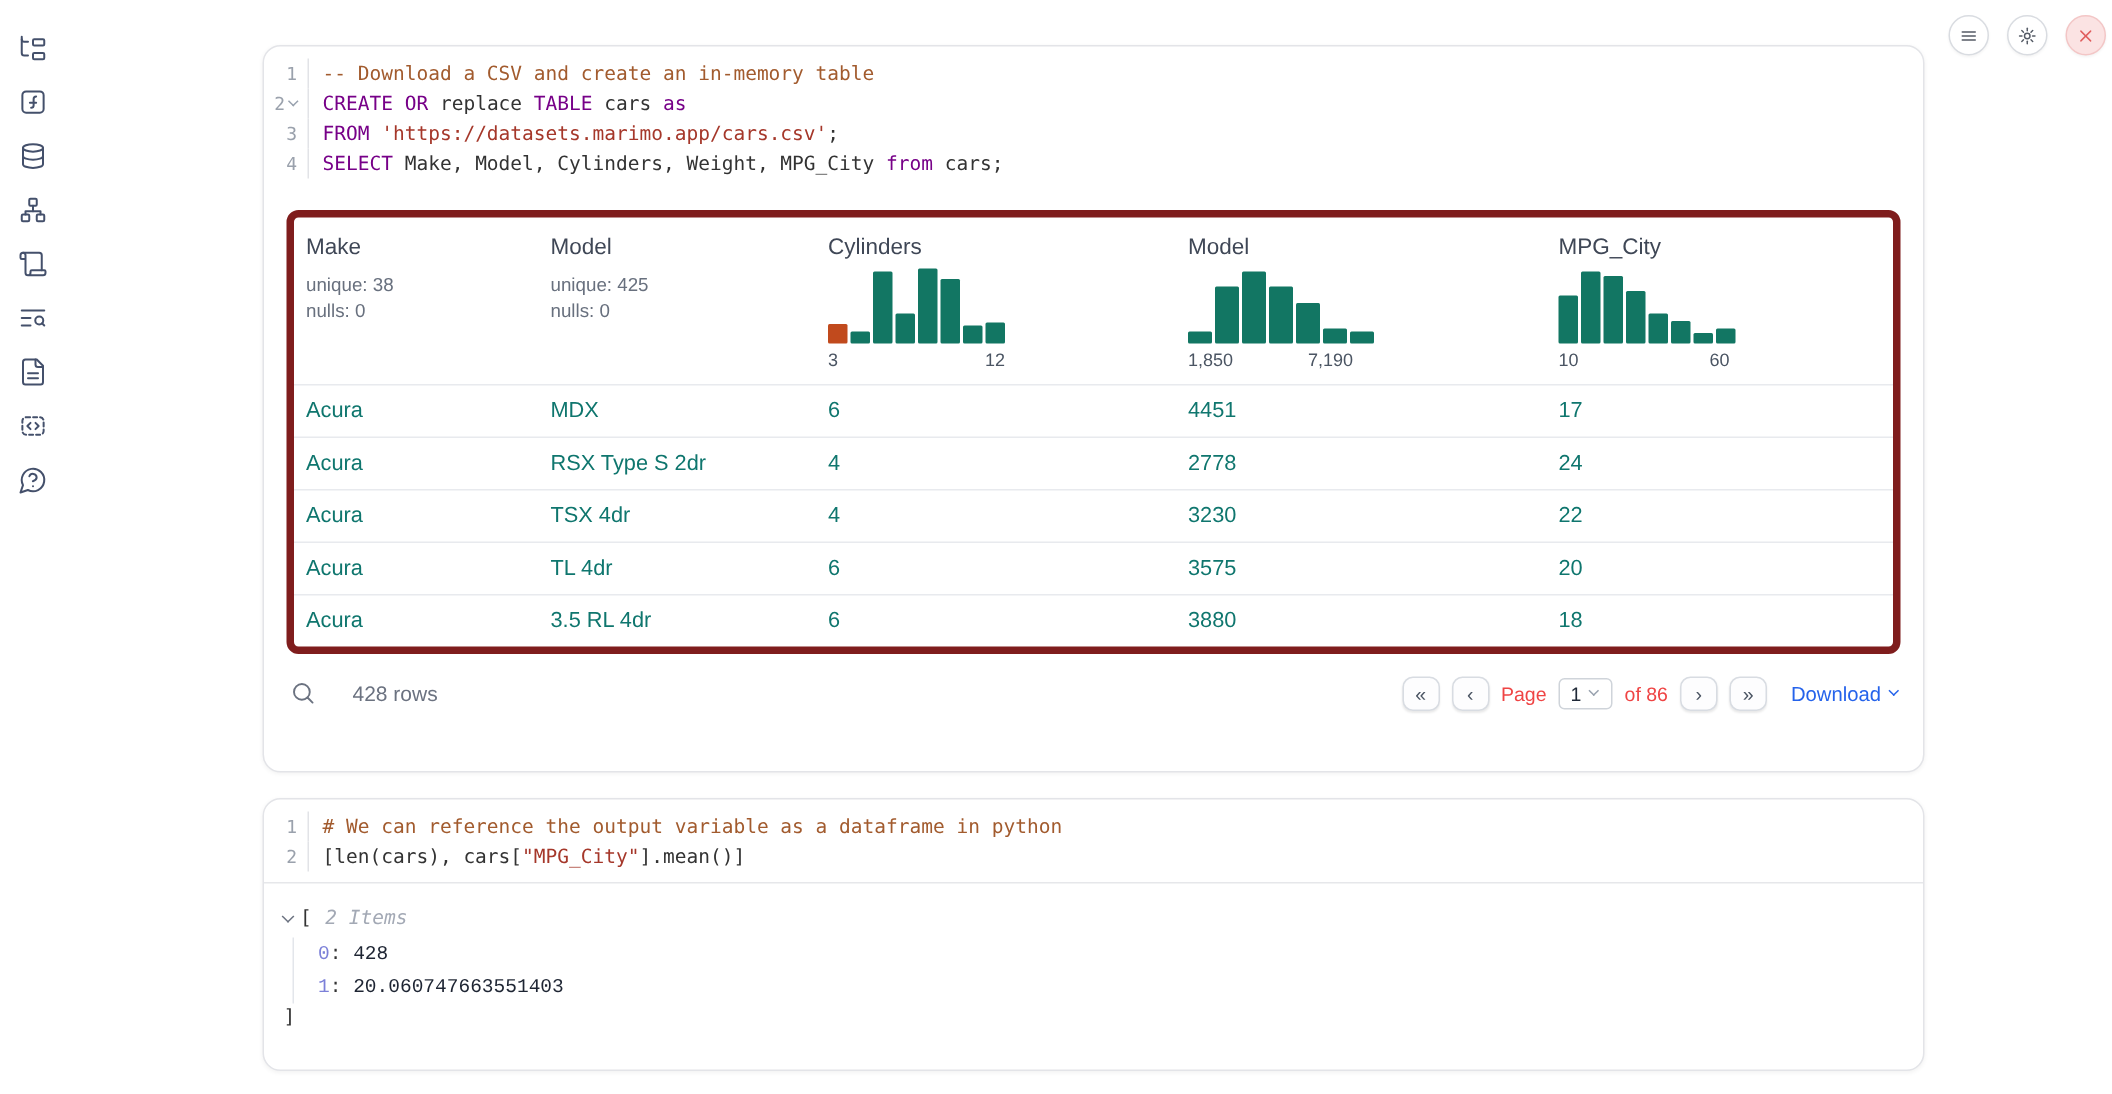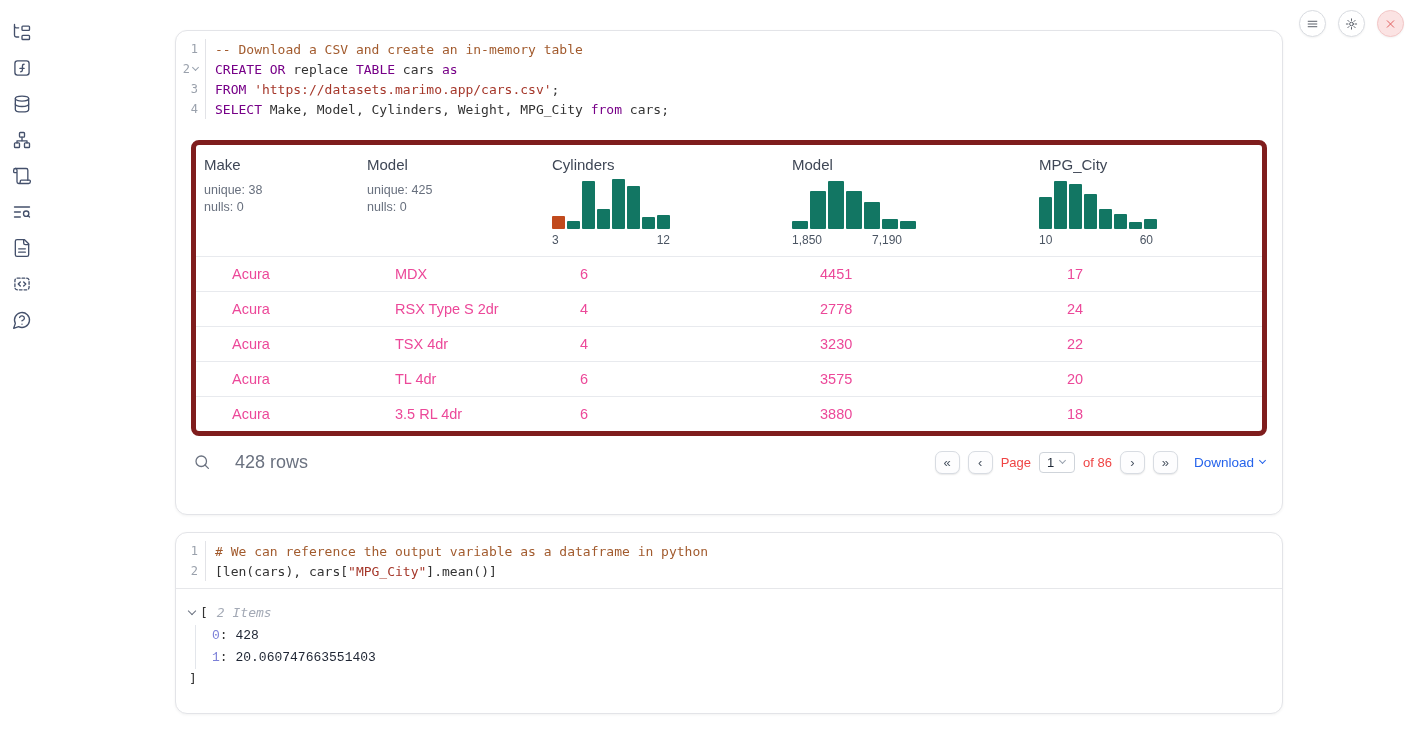--- a/index.html
+++ b/index.html
@@ -46,26 +46,26 @@
   .table-wrap{margin:14px 15px 0 15px;border:5px solid #7f1d1d;border-radius:8px;overflow:hidden;}
   .tgrid{display:grid;grid-template-columns:163px 185px 240px 247px 1fr;}
   .th{padding:11px 8px 9px 8px;cursor:pointer;}
   .th-name{font-size:15px;color:#3f4756;}
   .th-stats{margin-top:9px;font-size:12.5px;color:#68707e;line-height:1.35;}
   .hist{margin-top:4px;width:fit-content;}
   .hist-bars{display:flex;align-items:flex-end;gap:2px;height:52px;}
   .hist-bar{border-radius:1px;}
   .hist-labels{display:flex;justify-content:space-between;font-size:12px;color:#4b5563;margin-top:4px;}
   .tr{display:grid;grid-template-columns:163px 185px 240px 247px 1fr;border-top:1px solid #e8eaee;}
-  .td{padding:9px 8px;font-size:14.5px;color:#ec4899;margin-left:28px;}
+  .td{padding:9px 8px;font-size:14.5px;color:#0f766e;}
   
   .table-footer{display:flex;align-items:center;margin:12px 17px 0 17px;height:28px;}
   .search-icon{width:18px;height:18px;cursor:pointer;}
   .search-icon svg{width:18px;height:18px;stroke:#6b7280;fill:none;stroke-width:1.7;stroke-linecap:round;}
-  .row-count{margin-left:24px;font-size:18px;color:#6b7280;}
+  .row-count{margin-left:24px;font-size:14px;color:#6b7280;}
   .pager{margin-left:auto;display:flex;align-items:center;gap:8px;}
   .pg-btn{width:25px;height:23px;border:1px solid #d8dce2;border-radius:7px;background:#fdfdfe;
     box-shadow:0 1px 1.5px rgba(0,0,0,.09);color:#4b5563;font-size:13px;display:flex;align-items:center;
     justify-content:center;cursor:pointer;padding:0;font-family:"Liberation Sans",sans-serif;}
   .pg-label{font-size:13px;color:#ef4444;}
   .page-select{height:21px;min-width:36px;border:1px solid #cfd4da;border-radius:4px;display:flex;align-items:center;
     gap:6px;padding:0 5px 0 7px;font-size:13px;color:#1f2937;cursor:pointer;box-sizing:border-box;}
   .download-link{margin-left:16px;display:flex;align-items:center;gap:6px;color:#2563eb;font-size:13.5px;cursor:pointer;}
   
   .out-area{border-top:1px solid #e6e7ea;padding:14px 10px 12px 13px;font-family:"DejaVu Sans Mono",monospace;

